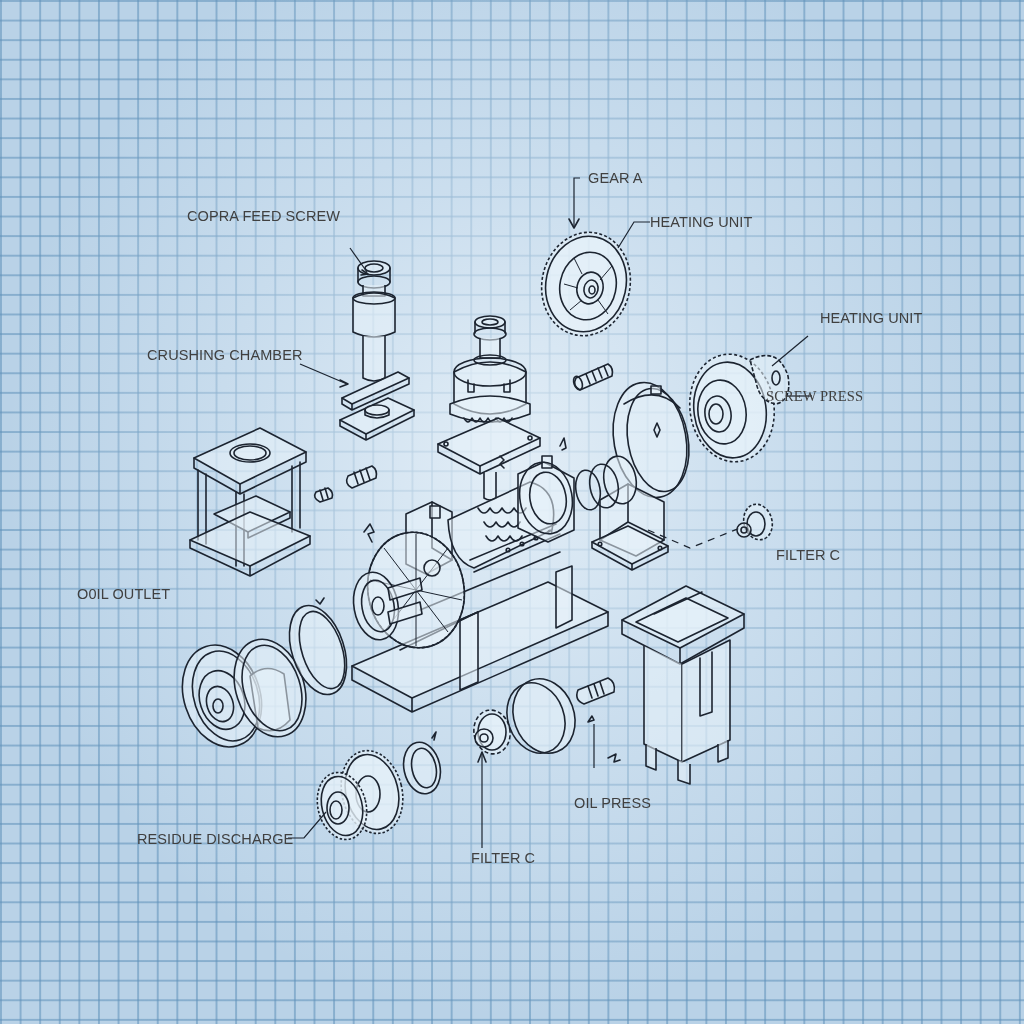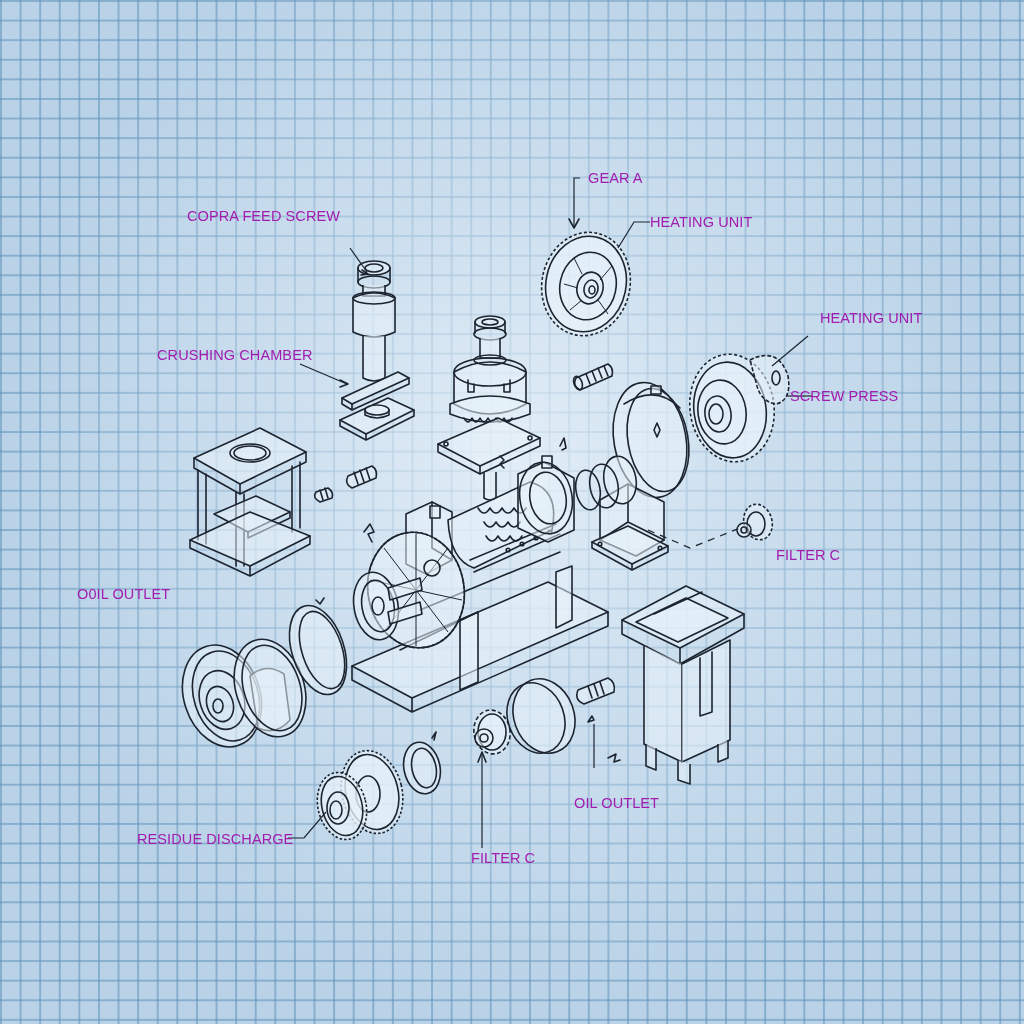--- a/index.html
+++ b/index.html
@@ -12,21 +12,21 @@
       linear-gradient(to right, rgba(95,145,185,0.55) 1.5px, transparent 1.5px) 0 0/19.6px 19.6px,
       linear-gradient(to bottom, rgba(95,145,185,0.55) 1.5px, transparent 1.5px) 0 0/19.6px 19.6px,
       #b9d2e7;}
   svg.art{position:absolute;left:0;top:0;width:1024px;height:1024px;}
   svg.art *{vector-effect:non-scaling-stroke;}
   .ln{fill:none;stroke:#1c2430;stroke-width:1.6;stroke-linecap:round;stroke-linejoin:round;}
   .fl{fill:rgba(232,242,250,0.55);stroke:#1c2430;stroke-width:1.6;stroke-linejoin:round;}
   .thin{fill:none;stroke:#1c2430;stroke-width:1;}
   .dash{fill:none;stroke:#1c2430;stroke-width:1.3;stroke-dasharray:7 6;}
   .lead{fill:none;stroke:#1c2430;stroke-width:1.2;}
-  .label{position:absolute;color:#a21caf;font-size:14.5px;letter-spacing:0.1px;white-space:nowrap;line-height:1;}
+  .label{position:absolute;color:#404040;font-size:14.5px;letter-spacing:0.1px;white-space:nowrap;line-height:1;}
 </style>
 </head>
 <body>
 
 <div class="paper"></div>
 
 <svg class="art" viewBox="0 0 1024 1024">
 
   <g>
     <ellipse class="fl" cx="374" cy="268" rx="16" ry="7"></ellipse>
@@ -258,19 +258,19 @@
     <path class="ln" d="M364 532 l6 -8 l4 8 l-6 2 l4 8"></path>
     <path class="ln" d="M560 446 l4 -8 l2 10 l-4 2"></path>
     <path class="ln" d="M500 456 l4 4 l-4 4 l4 4"></path>
   </g>
 </svg>
 
 <div class="label" style="left:588px;top:171px;">GEAR A</div>
 <div class="label" style="left:650px;top:215px;">HEATING UNIT</div>
 <div class="label" style="left:187px;top:209px;">COPRA FEED SCREW</div>
 <div class="label" style="left:820px;top:311px;">HEATING UNIT</div>
-<div class="label" style="left:157px;top:348px;">CRUSHING CHAMBER</div>
-<div class="label" style="left:790px;top:389px;">SCREW PRESS</div>
+<div class="label" style="left:147px;top:348px;">CRUSHING CHAMBER</div>
+<div class="label" style="left:766px;top:389px;font-family:Liberation Serif, serif;">SCREW PRESS</div>
 <div class="label" style="left:776px;top:548px;">FILTER C</div>
 <div class="label" style="left:77px;top:587px;">O0IL OUTLET</div>
-<div class="label" style="left:574px;top:796px;">OIL OUTLET</div>
+<div class="label" style="left:574px;top:796px;">OIL PRESS</div>
 <div class="label" style="left:137px;top:832px;text-align:center;">RESIDUE DISCHARGE</div>
 <div class="label" style="left:471px;top:851px;">FILTER C</div>
 
 </body></html>

